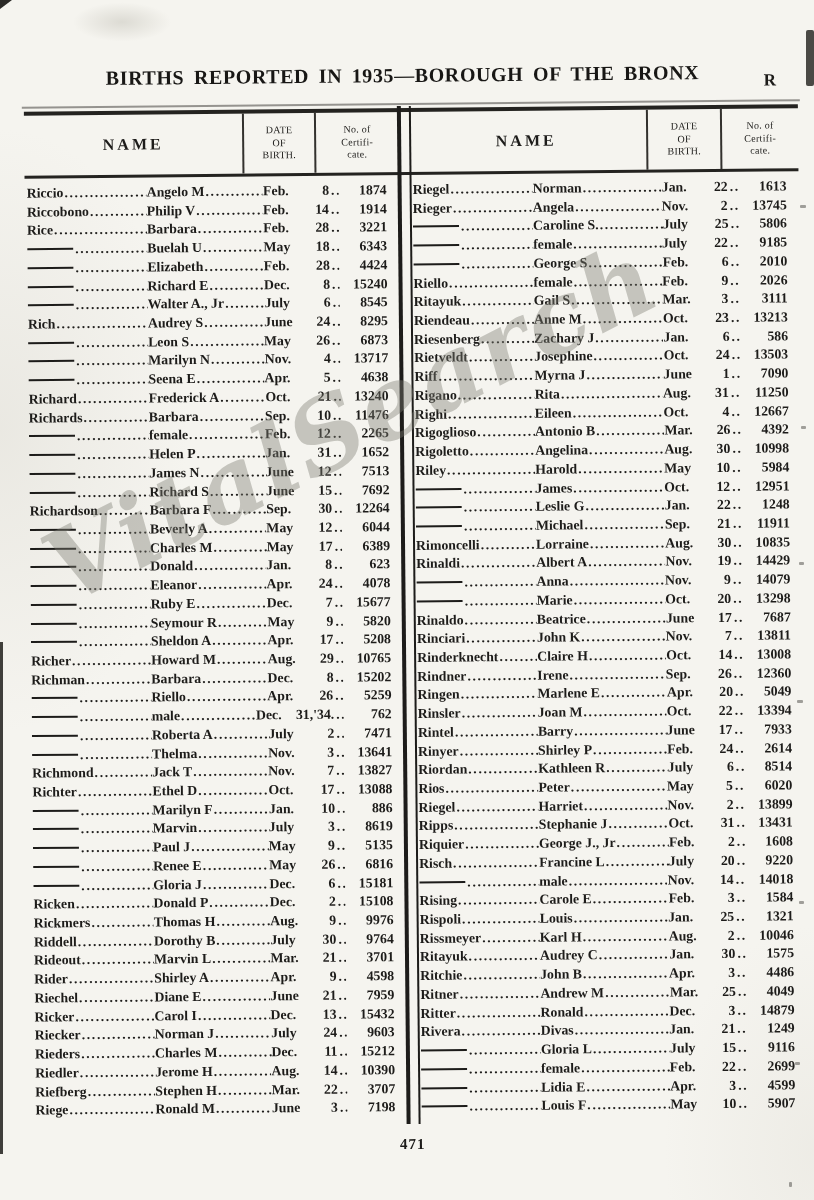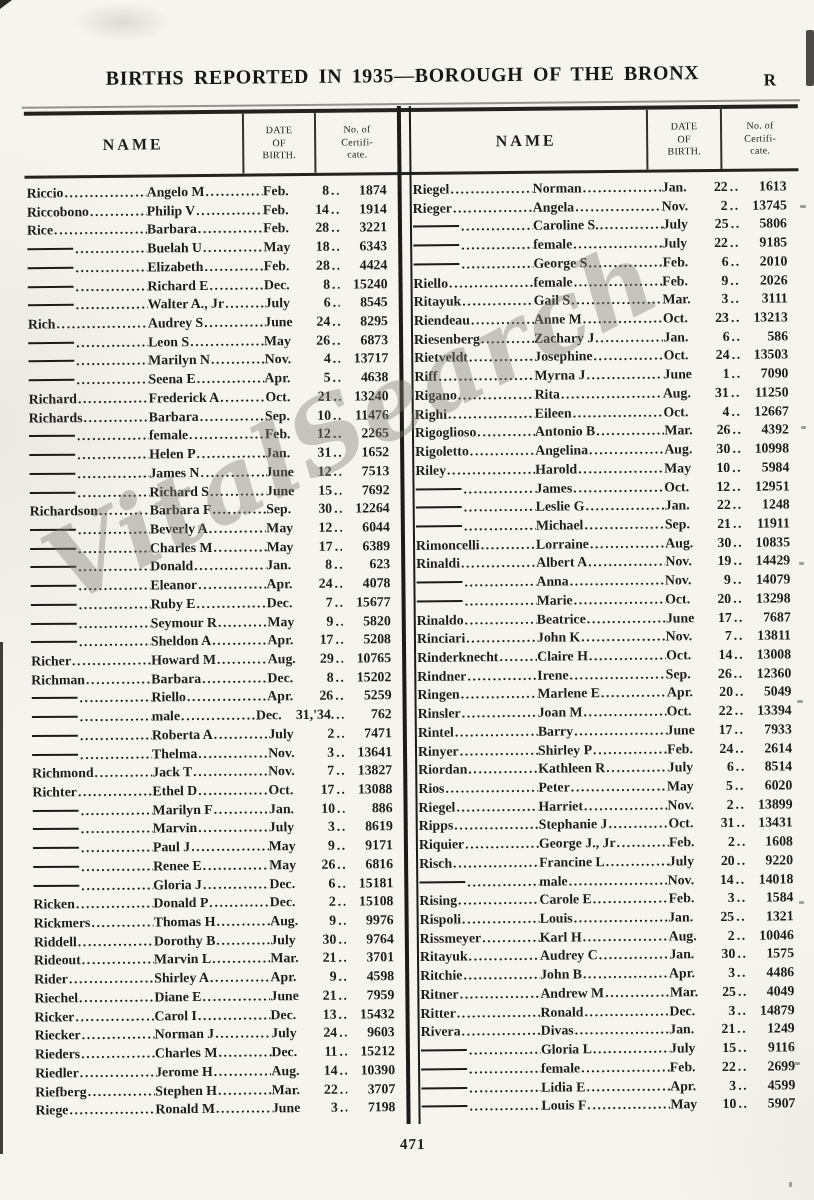--- a/index.html
+++ b/index.html
@@ -608,21 +608,21 @@
             <span class="t"><span class="dash"></span></span>
             <span class="lead"></span>
           </span>
     <span class="gv">
             <span class="t">Paul J</span>
             <span class="lead"></span>
           </span>
     <span class="mo">May</span>
     <span class="dy">9</span>
     <span class="ds"></span>
-    <span class="ct">9171</span>
+    <span class="ct">5135</span>
   </div>
         <div class="row">
     <span class="sn">
             <span class="t"><span class="dash"></span></span>
             <span class="lead"></span>
           </span>
     <span class="gv">
             <span class="t">Renee E</span>
             <span class="lead"></span>
           </span>

